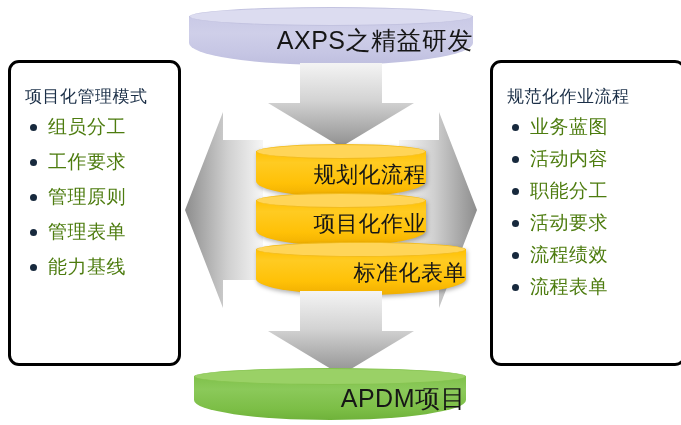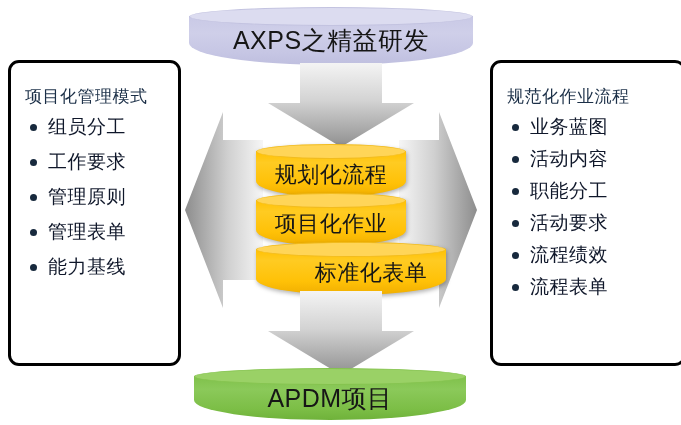--- a/index.html
+++ b/index.html
@@ -16,21 +16,21 @@
     height: 425px;
     background: #ffffff;
     overflow: hidden;
   }
 
   
   .cyl {
     position: absolute;
     display: flex;
     align-items: center;
-    justify-content: center;
+    justify-content: flex-end;
   }
   .cyl .cyl-body {
     position: absolute;
     left: 0; right: 0;
     border-radius: 50% / 14px;
   }
   .cyl .cyl-top {
     position: absolute;
     left: 0; right: 0;
     height: 20px;
@@ -91,21 +91,21 @@
   }
   #bottom-cylinder .cyl-label {
     font-size: 25px;
     margin-top: 7px;
   }
 
   
   .orange-cyl {
     position: absolute;
     left: 256px;
-    width: 150px;
+    width: 170px;
     height: 55px;
     filter: drop-shadow(1px 2px 2px rgba(0,0,0,0.30));
     font-family: Liberation Mono, monospace;
   }
   .orange-cyl .cyl-body {
     top: 7px;
     height: 46px;
     background: linear-gradient(to bottom, #ffc000 0%, #ffcb22 25%, #ffc107 70%, #f0ae00 100%);
     border-radius: 0 0 50% 50% / 0 0 16px 16px;
   }
@@ -167,21 +167,21 @@
     width: 7px;
     height: 7px;
     border-radius: 50%;
     background: #17293d;
     flex: 0 0 auto;
     margin-right: 11px;
     margin-left: 5px;
   }
   .bullet-label {
     font-size: 19px;
-    color: #0f172a;
+    color: #4d7c0f;
     white-space: nowrap;
     letter-spacing: 0.5px;
   }
   #left-box .bullet-item { margin-bottom: 9px; }
   #right-box .bullet-item { margin-bottom: 6px; }
 
   
   .arrow {
     position: absolute;
   }

